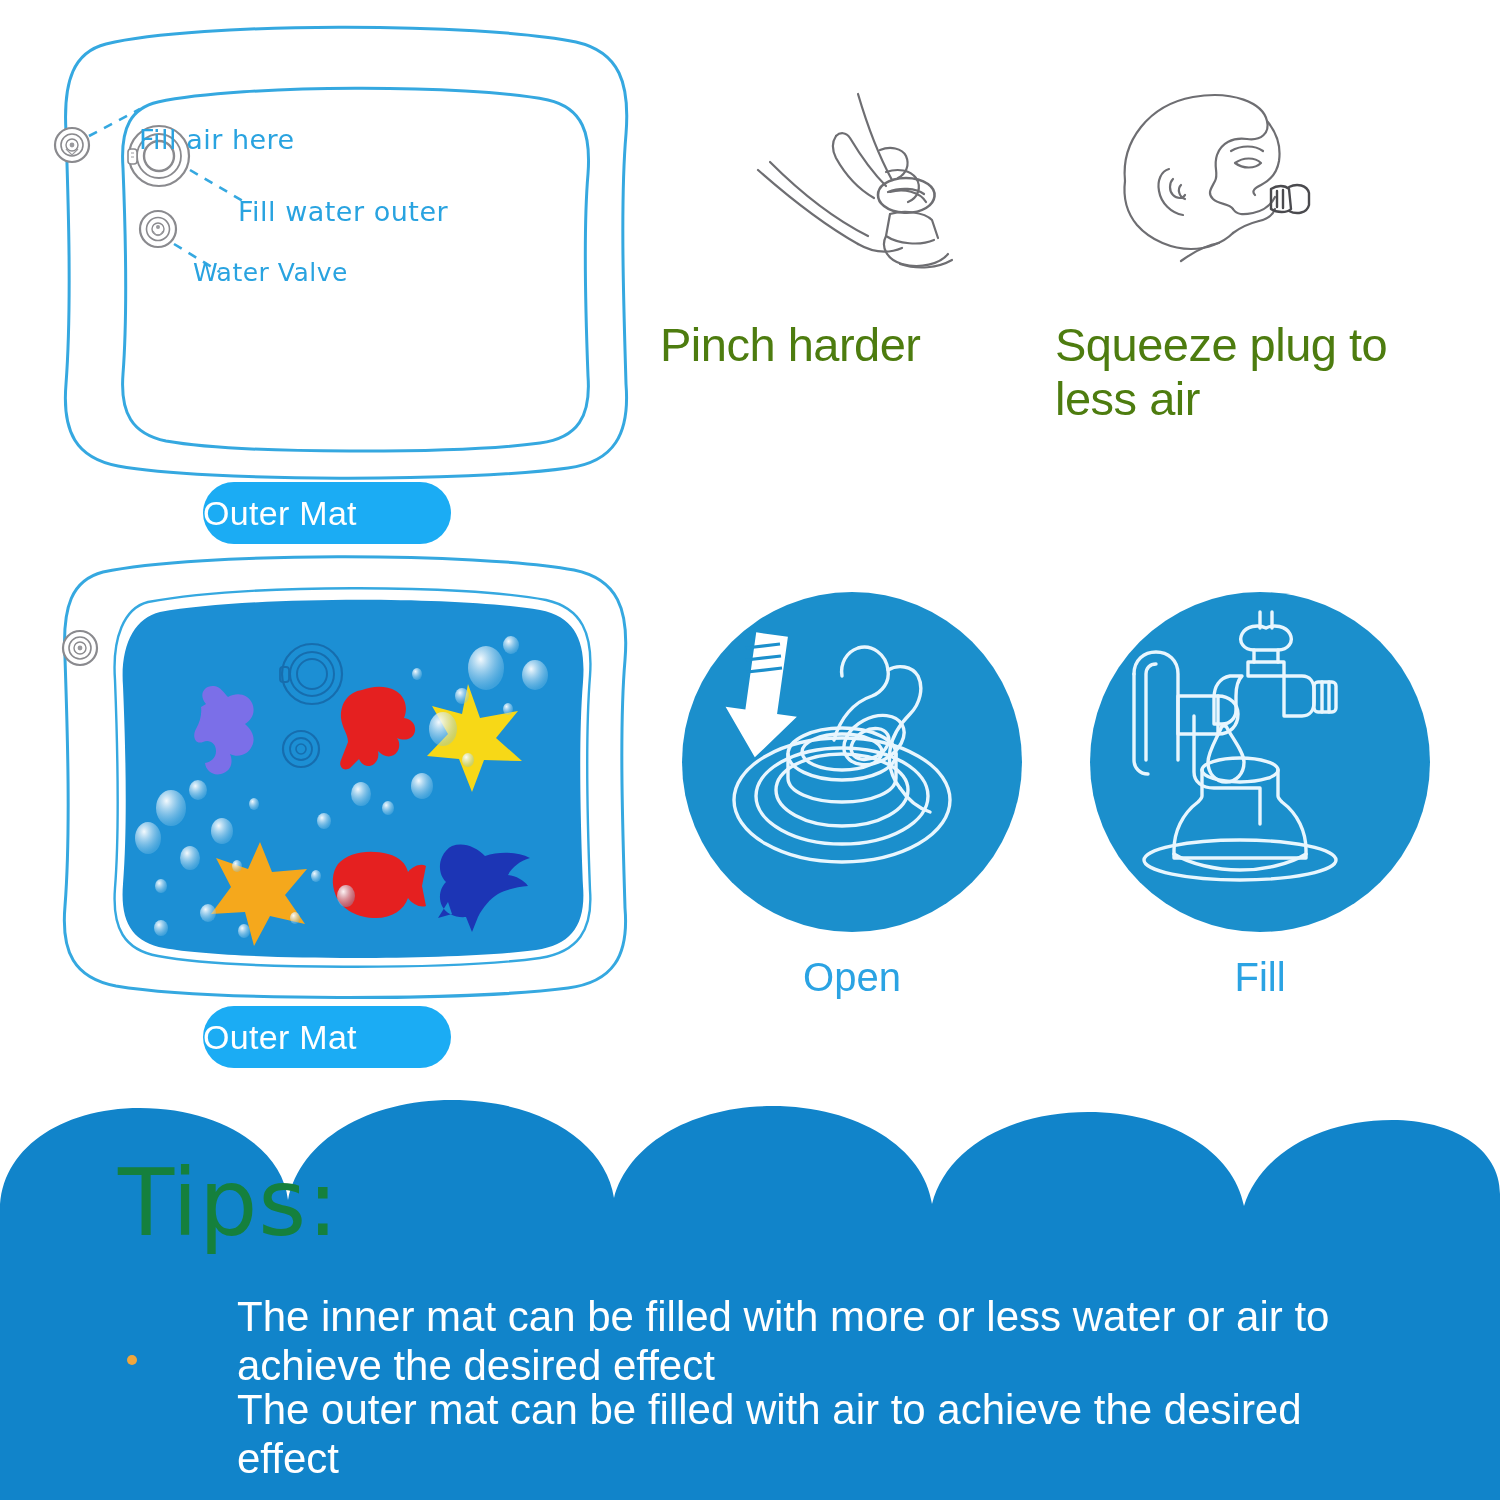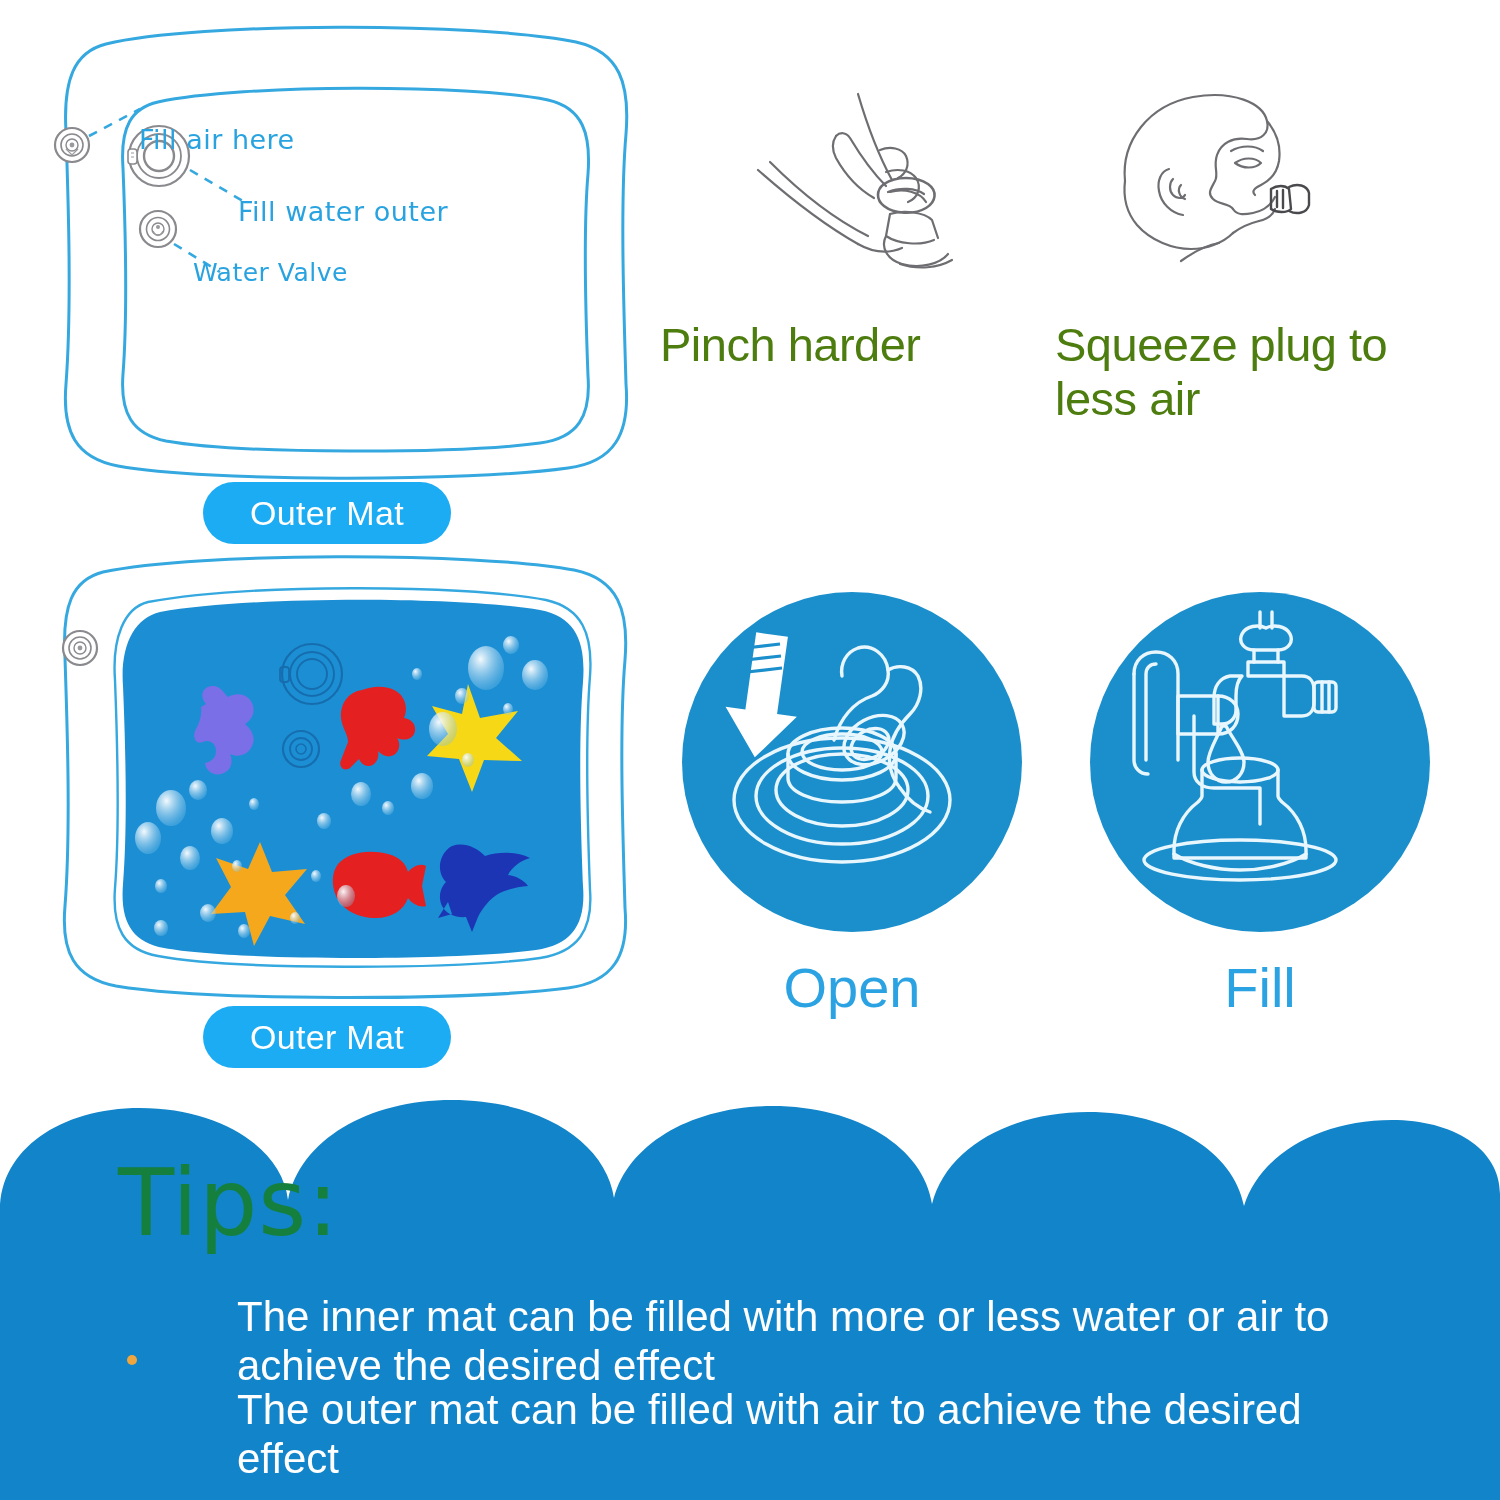--- a/index.html
+++ b/index.html
@@ -40,21 +40,20 @@
 
   
   .pill {
     position: absolute;
     background: #1BACF4;
     color: #FFFFFF;
     border-radius: 40px;
     font-family: "Liberation Sans", sans-serif;
     font-size: 34px;
     line-height: 62px;
-    text-align: center;
     width: 248px;
     height: 62px;
     letter-spacing: 0.3px;
   }
   #pill-outer-mat { left: 203px; top: 482px; }
   #pill-inner-mat { left: 203px; top: 1006px; }
 
   
   #inner-mat-panel {
     left: 48px; top: 546px;
@@ -84,21 +83,21 @@
     background: #1B8FCC;
   }
   #circle-open { left: 682px;  top: 592px; }
   #circle-fill { left: 1090px; top: 592px; }
   .circle-step svg { display: block; width: 100%; height: 100%; }
 
   .circle-caption {
     position: absolute;
     color: #2BA3E3;
     font-family: "Liberation Sans", sans-serif;
-    font-size: 56px;
+    font-size: 40px;
     text-align: center;
     width: 340px;
   }
   #caption-open { left: 682px;  top: 955px; }
   #caption-fill { left: 1090px; top: 955px; }
 
   
   #tips-banner {
     position: absolute;
     left: 0; top: 1090px;

